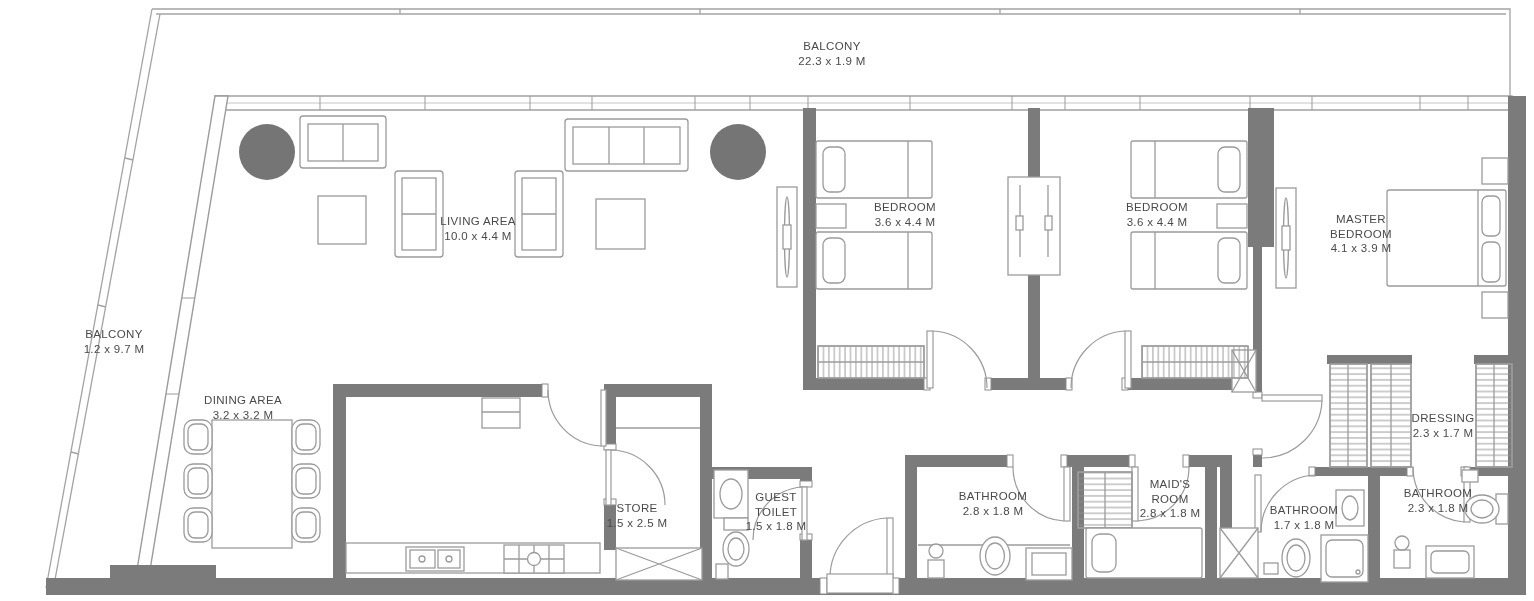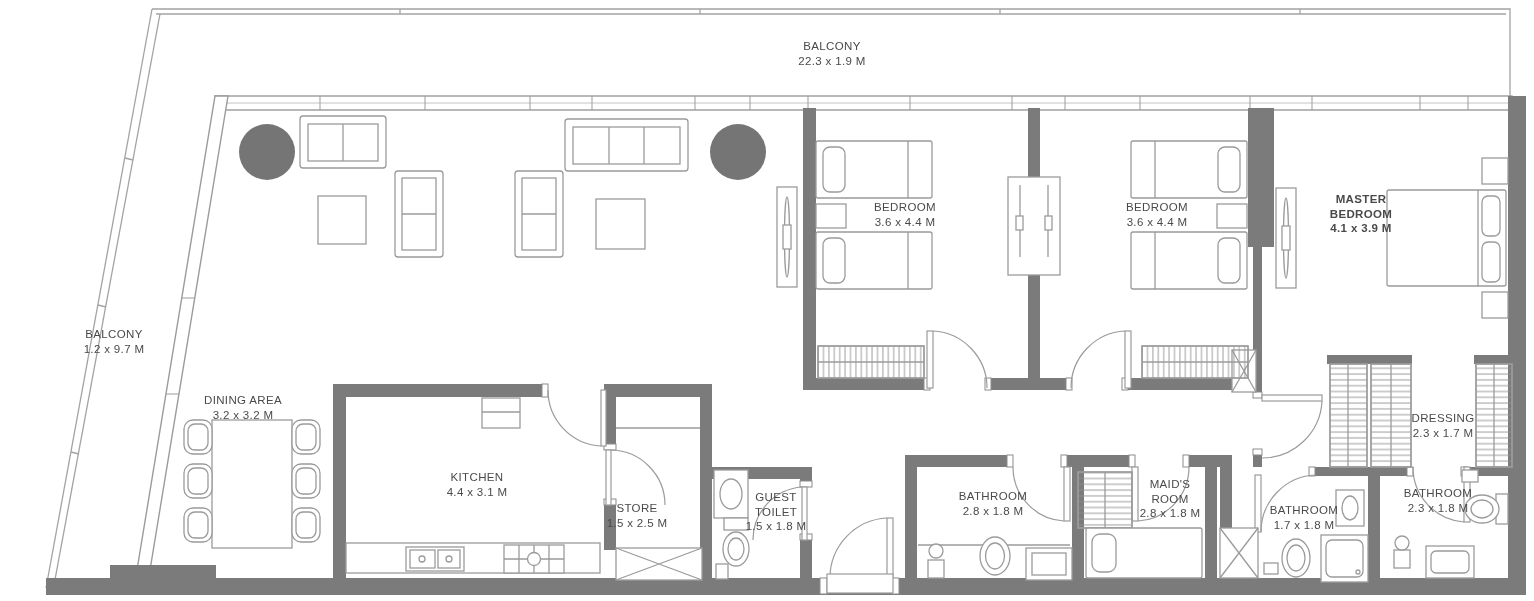--- a/index.html
+++ b/index.html
@@ -389,45 +389,45 @@
 </svg>
 
   <div class="room-label" style="left:832px;top:54px;width:170px;">
     <span class="nm">BALCONY</span>
     <span class="dims">22.3 x 1.9 M</span>
   </div>
   <div class="room-label" style="left:114px;top:342px;width:140px;">
     <span class="nm">BALCONY</span>
     <span class="dims">1.2 x 9.7 M</span>
   </div>
+  <div class="room-label" style="left:478px;top:229px;width:170px;">
+    <span class="nm">LIVING AREA</span>
+    <span class="dims">10.0 x 4.4 M</span>
+  </div>
   <div class="room-label" style="left:243px;top:408px;width:170px;">
     <span class="nm">DINING AREA</span>
     <span class="dims">3.2 x 3.2 M</span>
   </div>
-  <div class="room-label" style="left:477px;top:485px;width:140px;">
-    <span class="nm">KITCHEN</span>
-    <span class="dims">4.4 x 3.1 M</span>
-  </div>
   <div class="room-label" style="left:637px;top:516px;width:110px;">
     <span class="nm">STORE</span>
     <span class="dims">1.5 x 2.5 M</span>
   </div>
   <div class="room-label" style="left:776px;top:512px;width:70px;">
     <span class="nm">GUEST TOILET</span>
     <span class="dims">1.5 x 1.8 M</span>
   </div>
   <div class="room-label" style="left:905px;top:215px;width:130px;">
     <span class="nm">BEDROOM</span>
     <span class="dims">3.6 x 4.4 M</span>
   </div>
   <div class="room-label" style="left:1157px;top:215px;width:130px;">
     <span class="nm">BEDROOM</span>
     <span class="dims">3.6 x 4.4 M</span>
   </div>
-  <div class="room-label" style="left:1361px;top:214px;width:88px;font-weight:bold;">
+  <div class="room-label" style="left:1361px;top:234px;width:88px;">
     <span class="nm">MASTER BEDROOM</span>
     <span class="dims">4.1 x 3.9 M</span>
   </div>
   <div class="room-label" style="left:1443px;top:426px;width:110px;">
     <span class="nm">DRESSING</span>
     <span class="dims">2.3 x 1.7 M</span>
   </div>
   <div class="room-label" style="left:993px;top:504px;width:130px;">
     <span class="nm">BATHROOM</span>
     <span class="dims">2.8 x 1.8 M</span>

